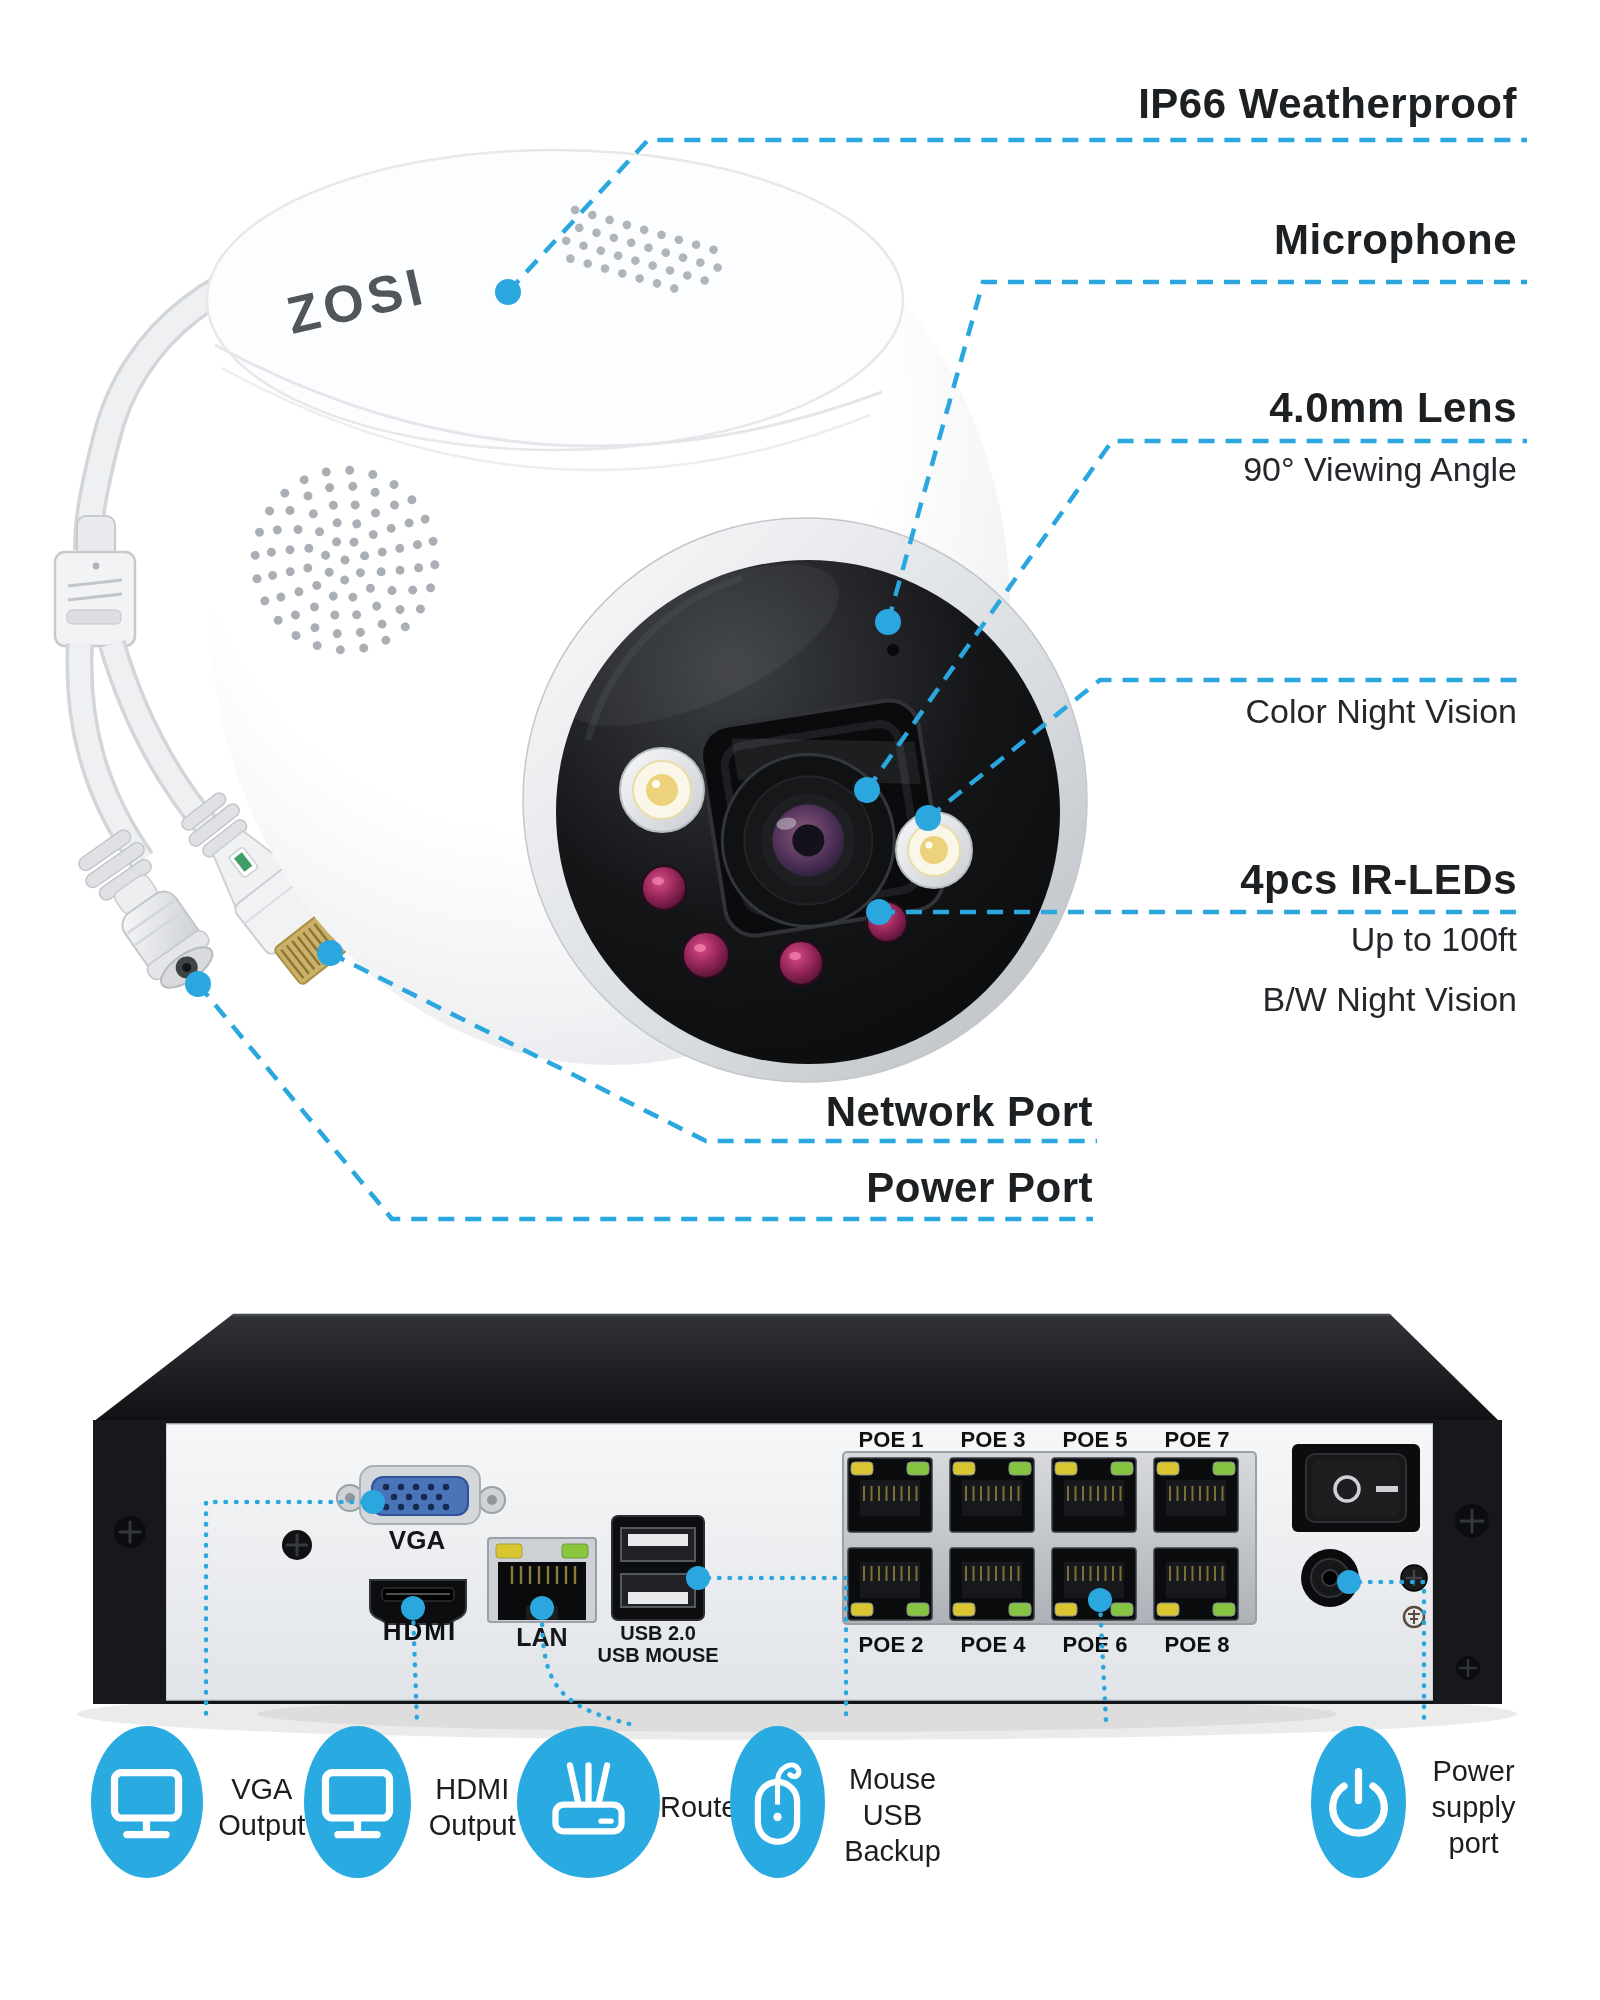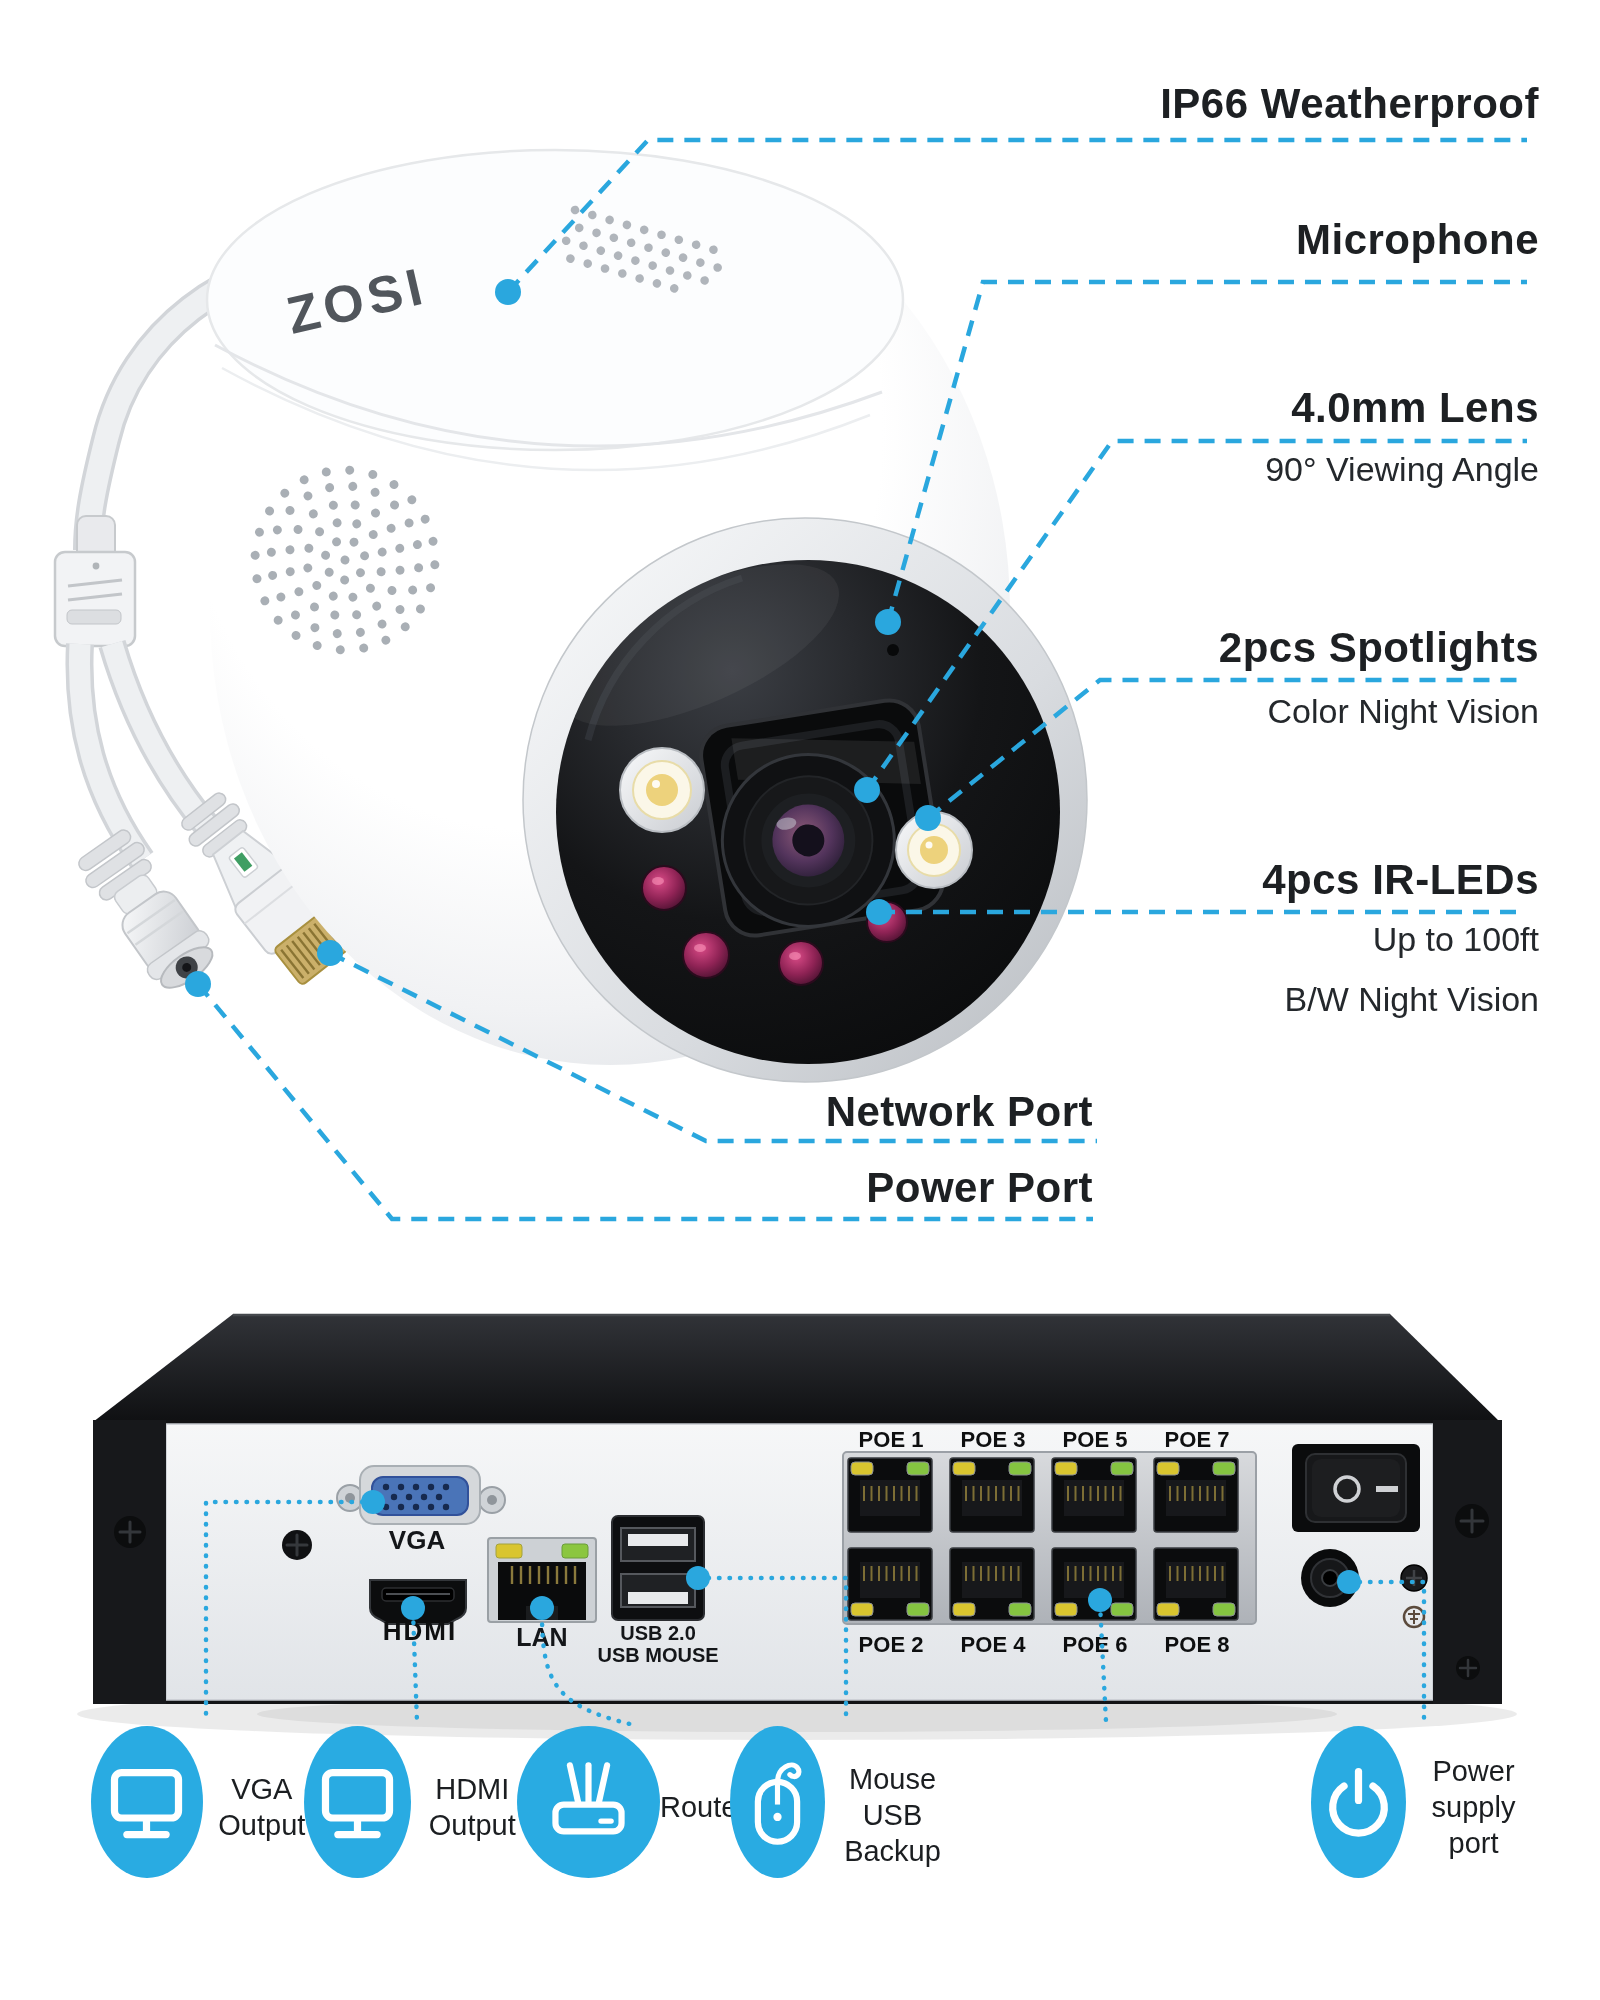--- a/index.html
+++ b/index.html
@@ -8,21 +8,21 @@
   #scene{position:absolute;left:0;top:0;}
   svg text{font-family:"Liberation Sans",sans-serif;}
   
   .lead{fill:none;stroke:var(--accent);stroke-width:4.5;stroke-dasharray:16 11;}
   .leadDot{fill:none;stroke:var(--accent);stroke-width:4.5;stroke-dasharray:0.5 10;stroke-linecap:round;}
   .dot{fill:var(--accent);}
   
   .co{position:absolute;white-space:nowrap;color:var(--text);}
   .co-t{font-size:42px;font-weight:bold;letter-spacing:.5px;}
   .co-s{font-size:34px;font-weight:400;color:#24282c;}
-  .r1{right:61px;}
+  .r1{right:83px;}
   .r2{right:507px;}
   
   .legend-item{position:absolute;top:1726px;width:230px;display:flex;flex-direction:row;align-items:center;}
   .legend-circle{width:146px;height:152px;border-radius:50%;background:var(--circle);
                  display:flex;align-items:center;justify-content:center;}
   .legend-label{margin-top:12px;font-size:29px;line-height:1.24;color:#1b1e21;text-align:center;}
   .w170{max-width:170px;margin-top:28px;} .w200{max-width:200px;}
 </style>
 </head>
 <body>
@@ -540,21 +540,20 @@
     <circle class="dot" cx="698" cy="1578" r="12"></circle>
     <circle class="dot" cx="1100" cy="1600" r="12"></circle>
     <circle class="dot" cx="1349" cy="1582" r="12"></circle>
   </g>
 </svg>
 
 <div class="co co-t r1" style="top:80px">IP66 Weatherproof</div>
 <div class="co co-t r1" style="top:216px">Microphone</div>
 <div class="co co-t r1" style="top:384px">4.0mm Lens</div>
 <div class="co co-s r1" style="top:450px">90° Viewing Angle</div>
-<div class="co co-t r1" style="top:624px">2pcs Spotlights</div>
 <div class="co co-s r1" style="top:692px">Color Night Vision</div>
 <div class="co co-t r1" style="top:856px">4pcs IR-LEDs</div>
 <div class="co co-s r1" style="top:920px">Up to 100ft</div>
 <div class="co co-s r1" style="top:980px">B/W Night Vision</div>
 <div class="co co-t r2" style="top:1088px">Network Port</div>
 <div class="co co-t r2" style="top:1164px">Power Port</div>
 
 <div class="legend-item" style="left:91px">
   <div class="legend-circle">
     <svg width="95" height="95" viewBox="0 0 92 92">

